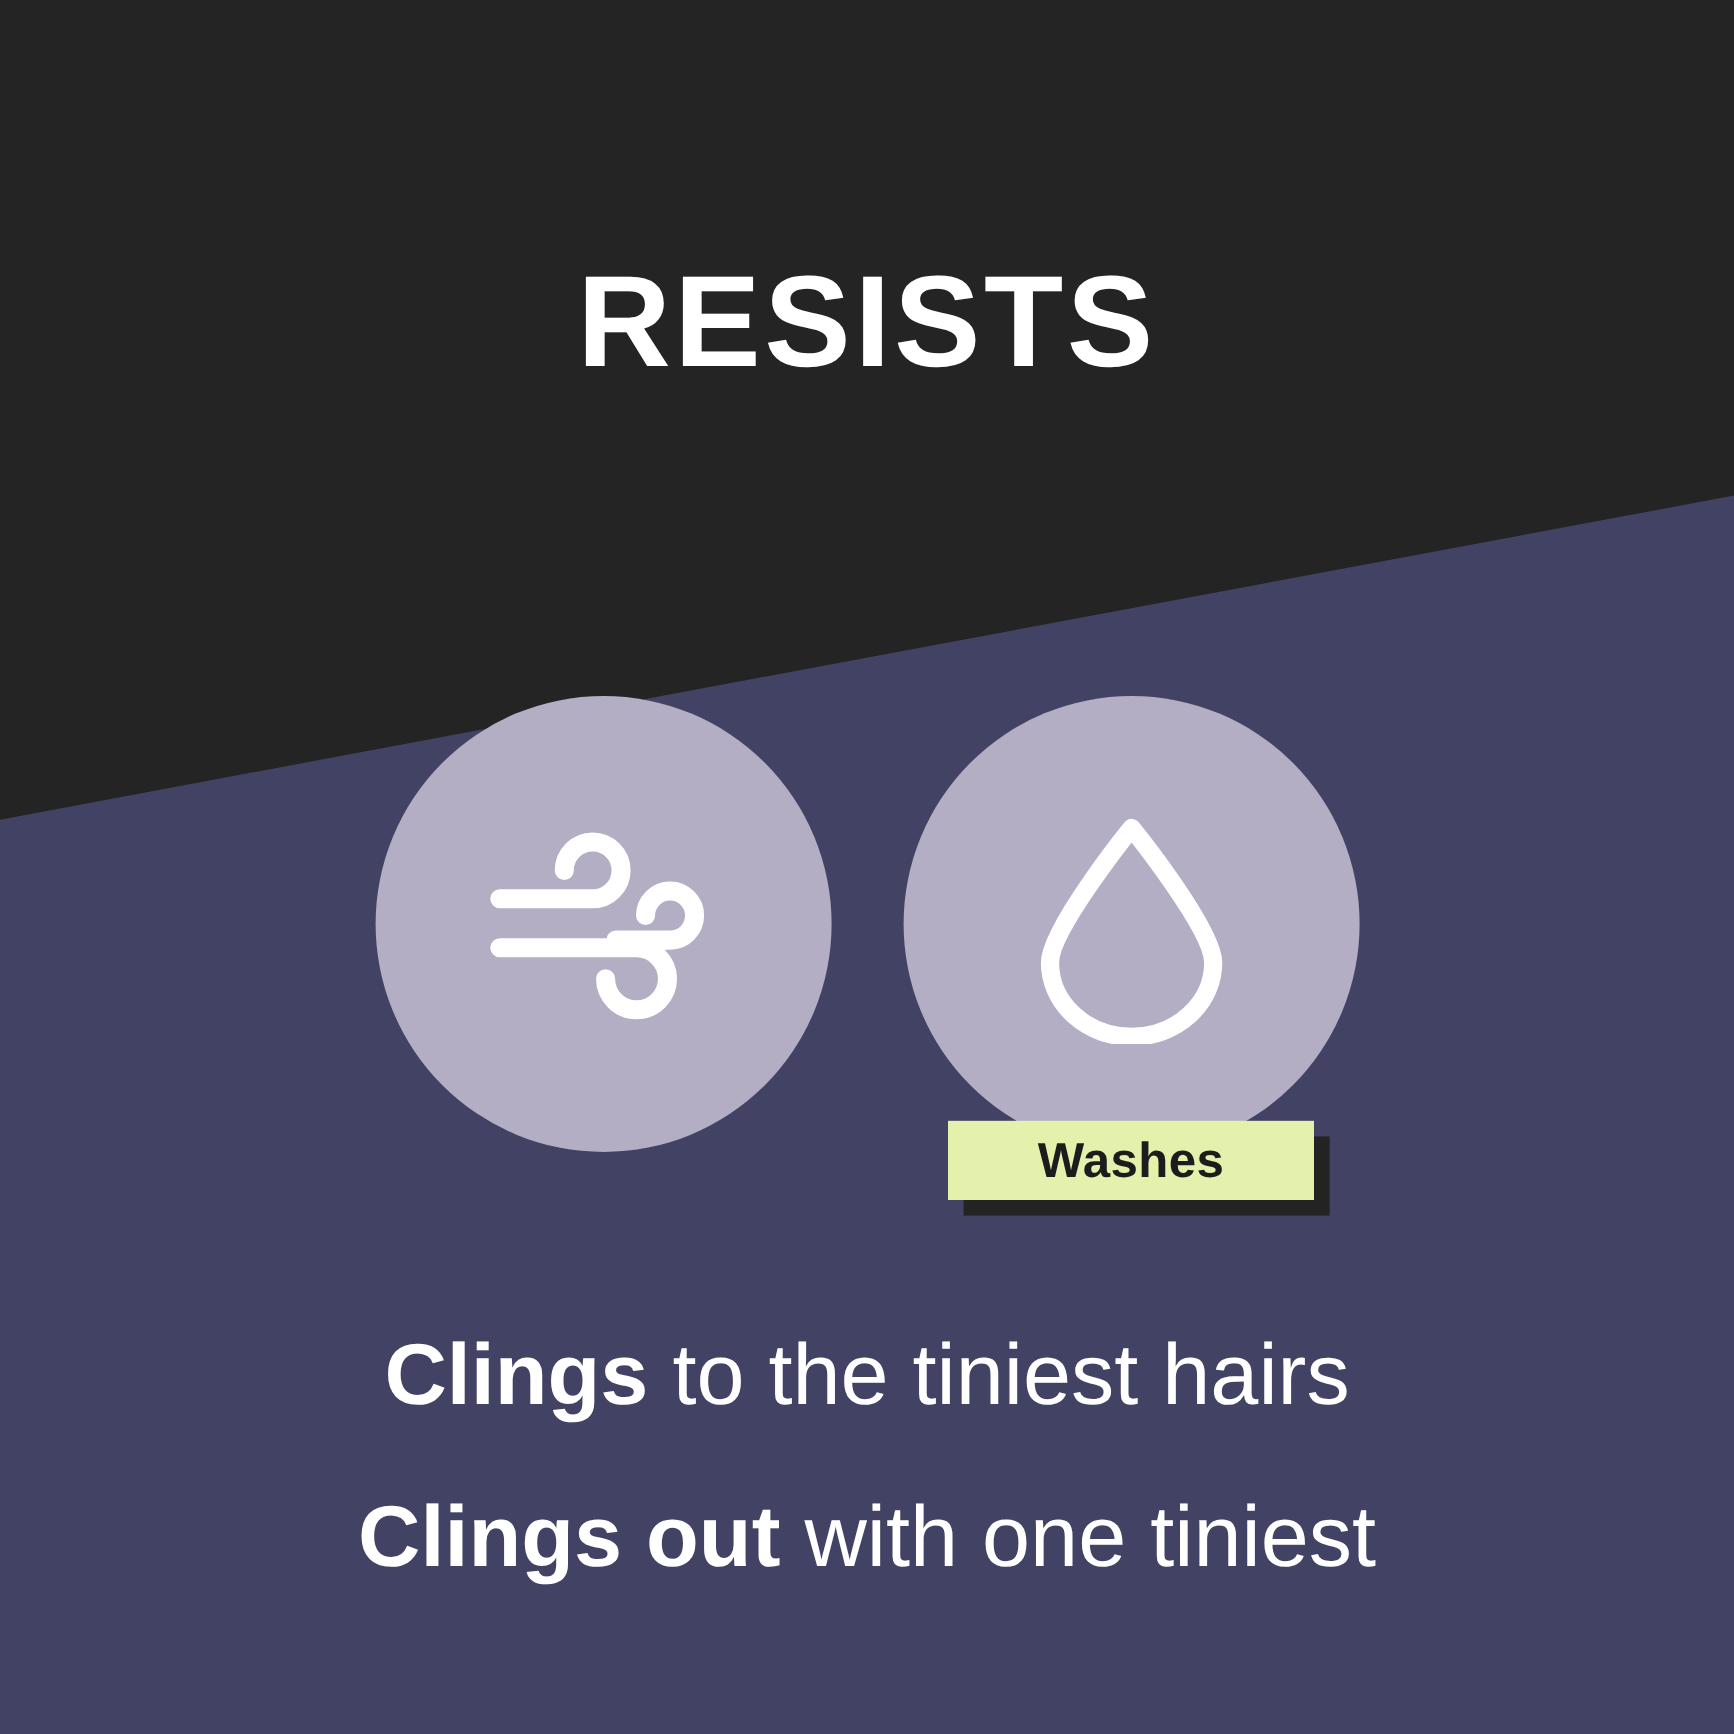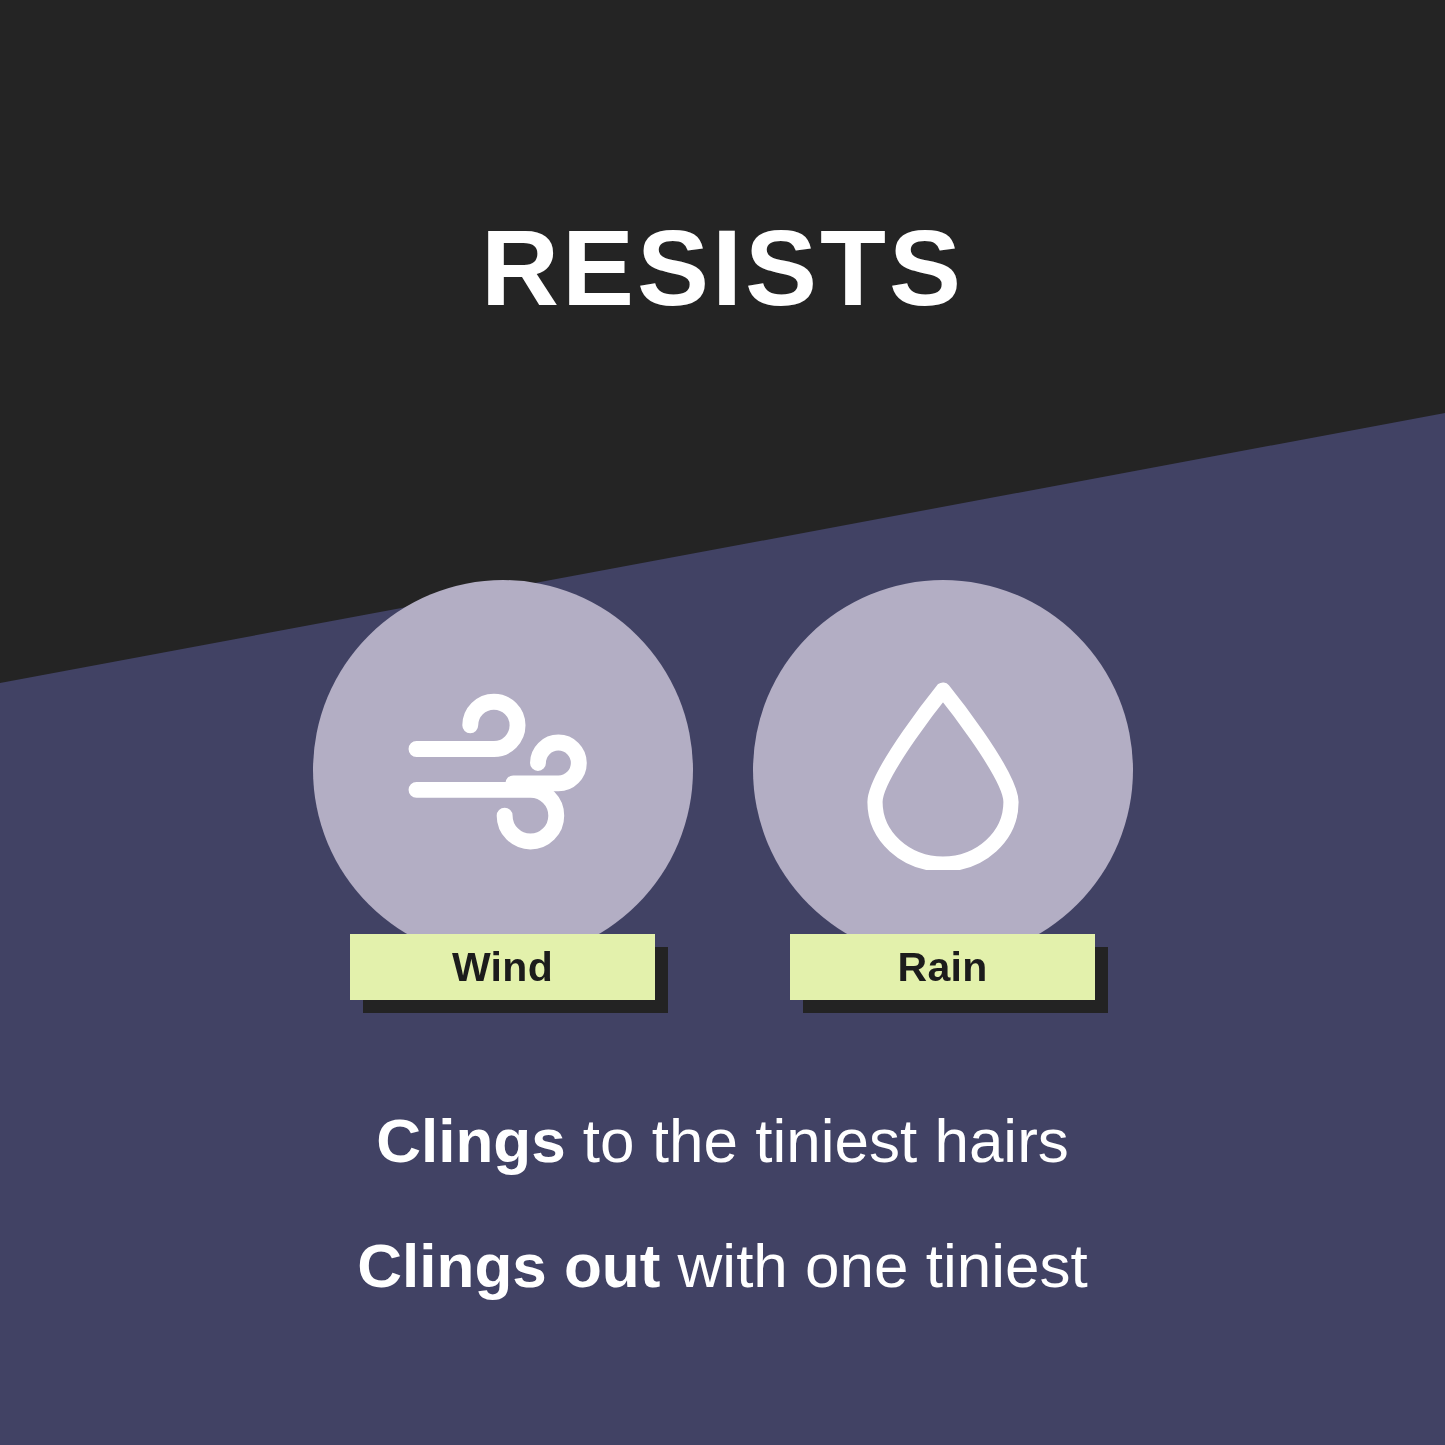--- a/index.html
+++ b/index.html
@@ -113,21 +113,21 @@
   
   .taglines {
     position: absolute;
     top: 1110px;
     left: 0;
     width: 100%;
     text-align: center;
     color: #ffffff;
   }
   .tagline {
-    font-size: 62px;
+    font-size: 72px;
     line-height: 1;
     white-space: nowrap;
     font-weight: 400;
   }
   .tagline + .tagline {
     margin-top: 63px;
   }
   .tagline b {
     font-weight: 700;
   }
@@ -147,40 +147,34 @@
     <div class="feature">
       <div class="circle">
         <span>
           <svg width="215" height="215" viewBox="0 0 100 100" fill="none" stroke="#ffffff" stroke-width="7.4" stroke-linecap="round" stroke-linejoin="round">
             <path d="M10 40 H46 a11 11 0 1 0 -11 -11"></path>
             <path d="M55 56 H76 a9.5 9.5 0 1 0 -9.5 -9.5"></path>
             <path d="M10 59 H63 a12 12 0 1 1 -12 12"></path>
           </svg>
         </span>
       </div>
-      <div class="badge-wrap">
-        <div class="badge-shadow"></div>
-        <div class="badge">
-          <span class="badge-label">Wind</span>
-        </div>
-      </div>
     </div>
 
     <div class="feature">
       <div class="circle">
         <span>
           <svg width="200" height="200" viewBox="0 0 100 100" fill="none" stroke="#ffffff" stroke-width="7.6" stroke-linecap="round" stroke-linejoin="round">
             <path d="M50 10 C50 10 16 52 16 66 a34 31 0 0 0 68 0 C84 52 50 10 50 10 Z"></path>
           </svg>
         </span>
       </div>
       <div class="badge-wrap">
         <div class="badge-shadow"></div>
         <div class="badge">
-          <span class="badge-label">Rain</span>
+          <span class="badge-label">Washes</span>
         </div>
       </div>
     </div>
 
 
   </div>
 
   <div class="taglines">
     <div class="tagline"><b>Clings</b><span> to the tiniest hairs</span></div>
     <div class="tagline"><b>Clings out</b><span> with one tiniest</span></div>

